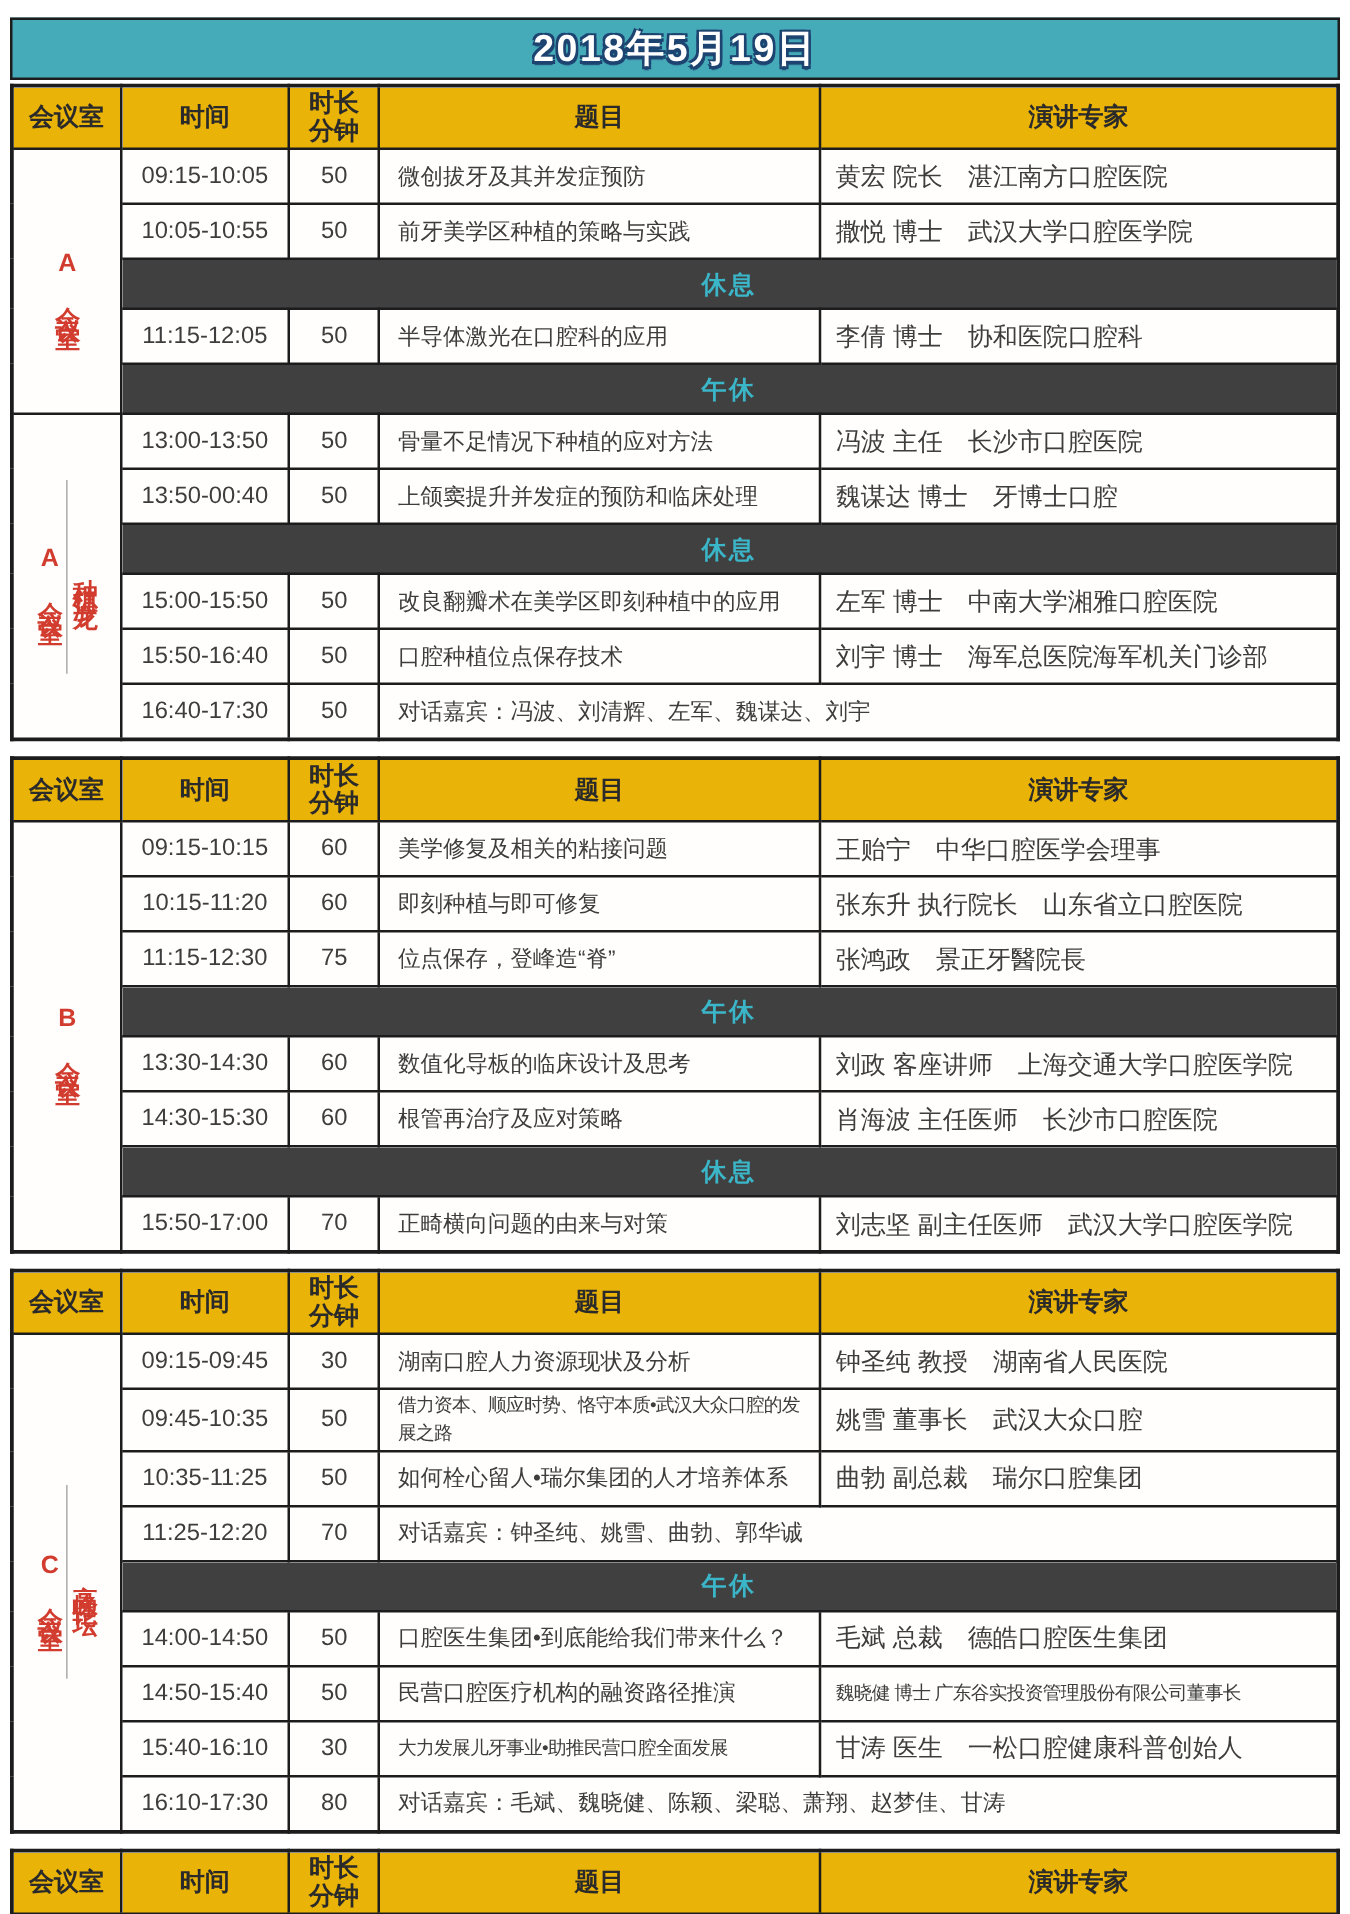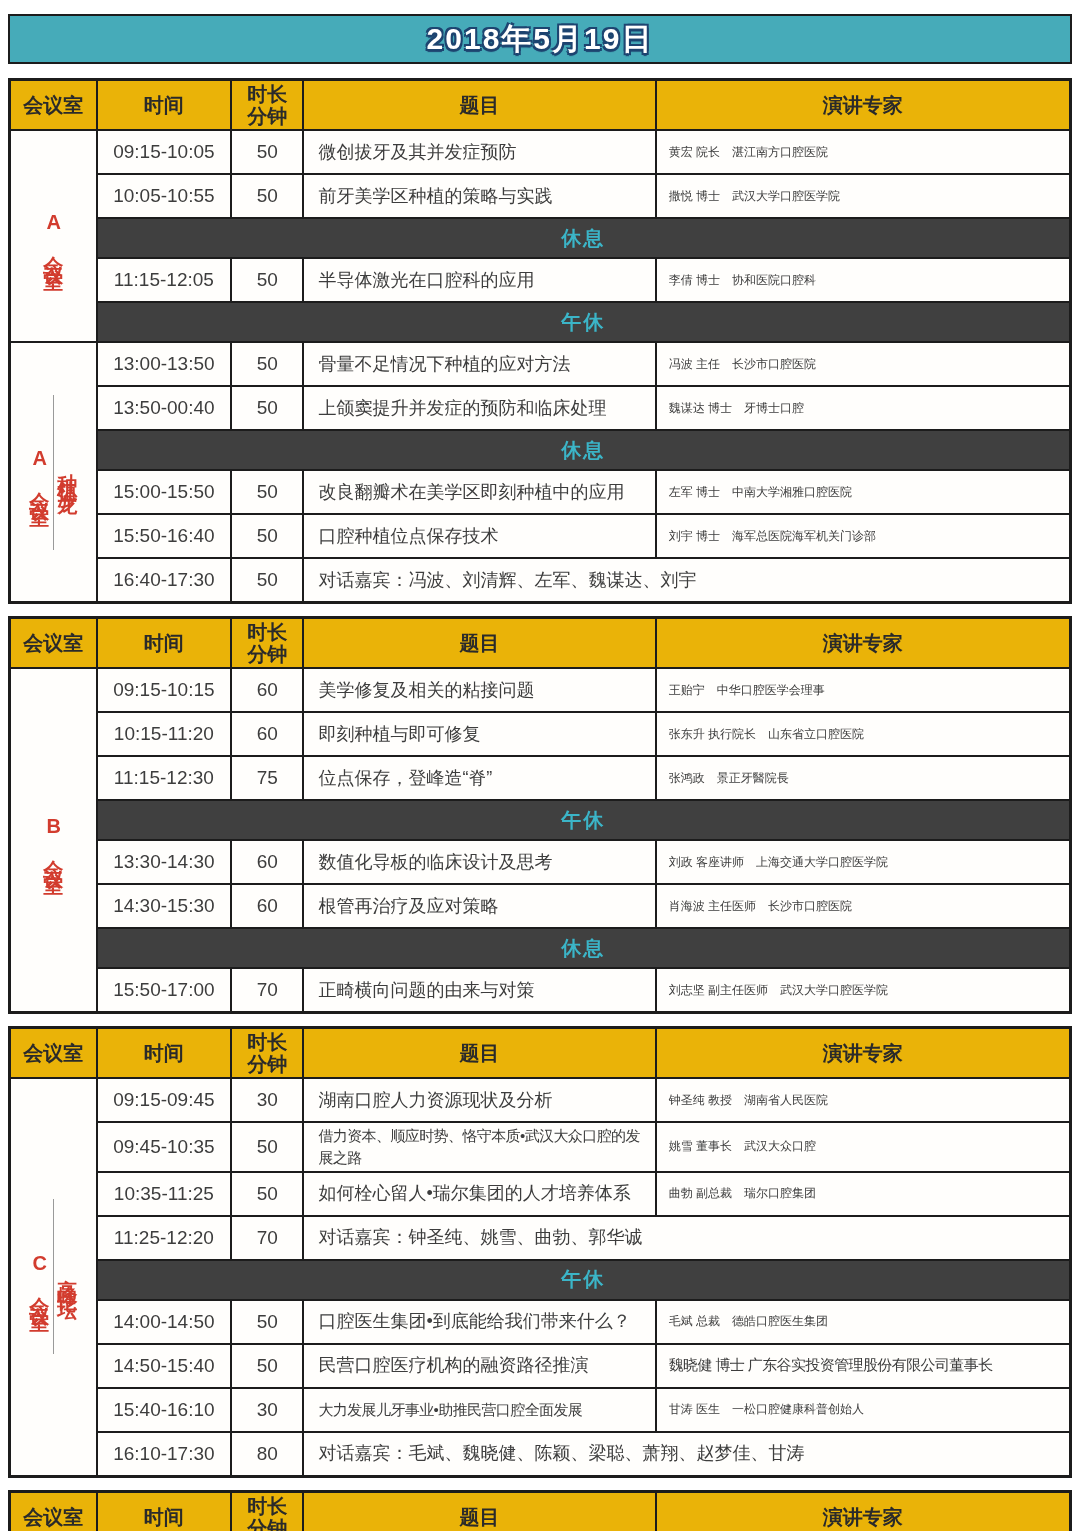--- a/index.html
+++ b/index.html
@@ -8,21 +8,21 @@
     font-family:"Liberation Sans","DejaVu Sans",sans-serif;
     color:#3d3d3d;
     box-sizing:border-box;
     padding:14px 8px 10px 8px;
   }
   .banner{
     border:2px solid #1c1c1c;
     background:#46abb9;
     height:46px;
     display:flex;align-items:center;justify-content:center;
-    margin-bottom:14px;
+    margin-bottom:3px;
   }
   .banner .banner-text{
     color:#ffffff;
     font-size:30px;
     font-weight:bold;
     letter-spacing:2px;
     text-shadow:-2px -2px 0 #1d4470,2px -2px 0 #1d4470,-2px 2px 0 #1d4470,2px 2px 0 #1d4470,0 3px 1px #1d4470;
   }
   table.tbl{
     border-collapse:collapse;
@@ -43,21 +43,21 @@
     font-weight:bold;
     color:#2a2a2a;
     height:40px;
     text-align:center;
     white-space:pre-line;
     line-height:1.1;
   }
   td.time{width:12.7%;text-align:center;font-size:19px;height:38px;}
   td.dur{text-align:center;font-size:19px;}
   td.topic{text-align:left;padding-left:14px;font-size:18px;white-space:pre-line;line-height:1.45;}
-  td.spk{text-align:left;padding-left:12px;font-size:12px;white-space:pre-wrap;}
+  td.spk{text-align:left;padding-left:12px;font-size:20px;white-space:pre-wrap;}
   td.condensed{font-size:15px;letter-spacing:-0.6px;}
   tr.brk td{
     background:#404040;
     color:#3bb5c8;
     font-weight:bold;
     font-size:20px;
     text-align:center;
     height:34px;
     letter-spacing:2px;
   }

